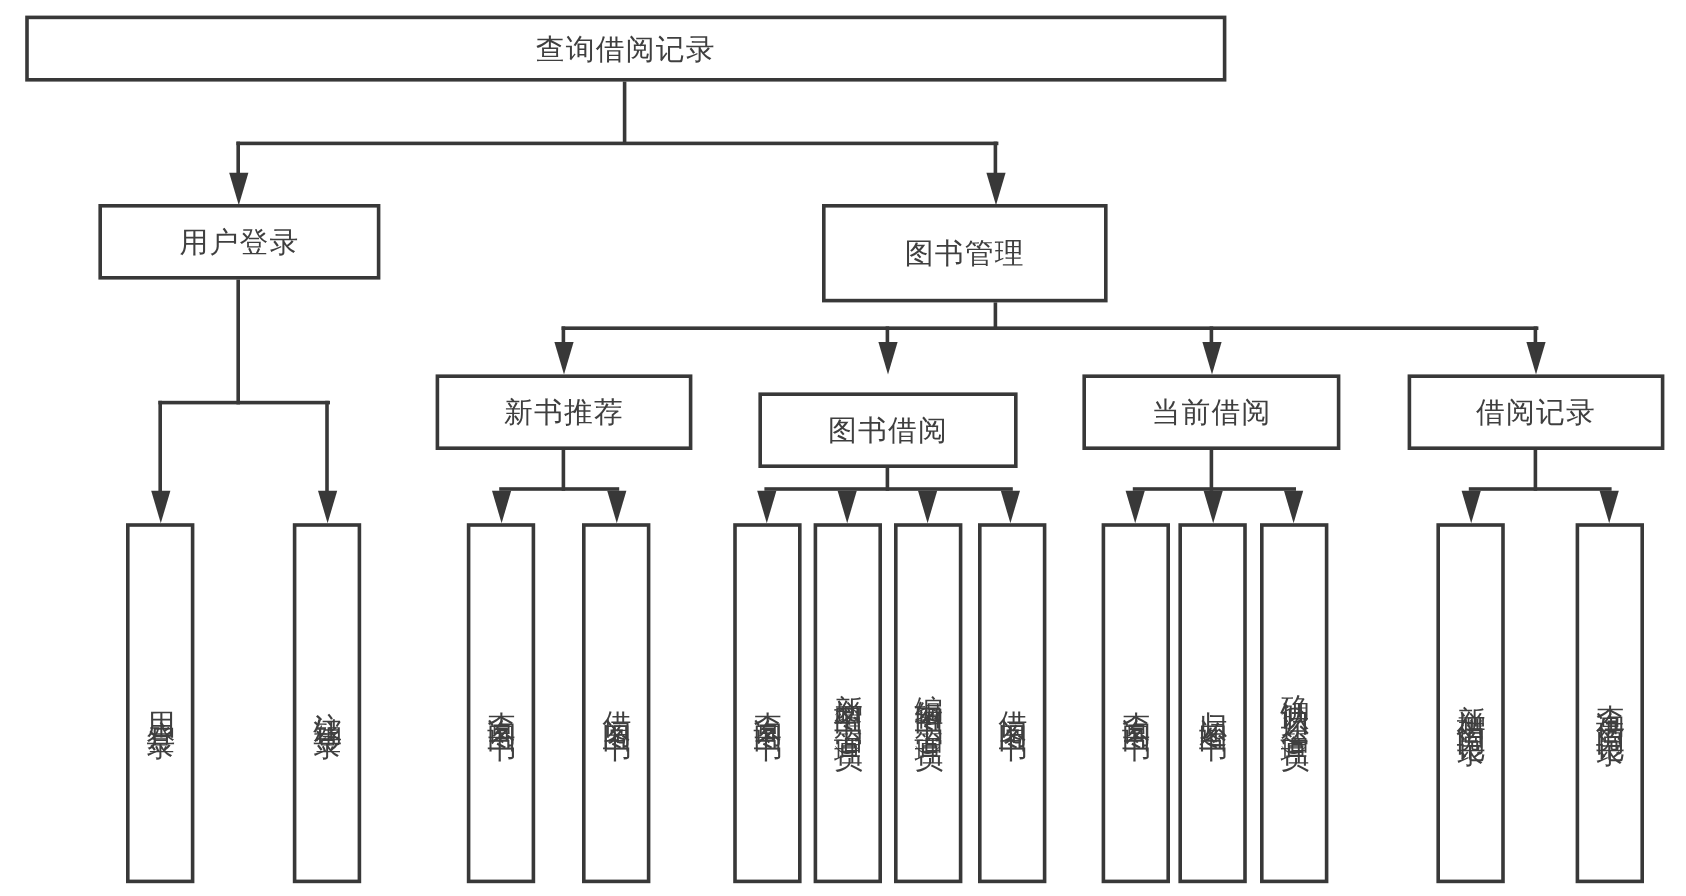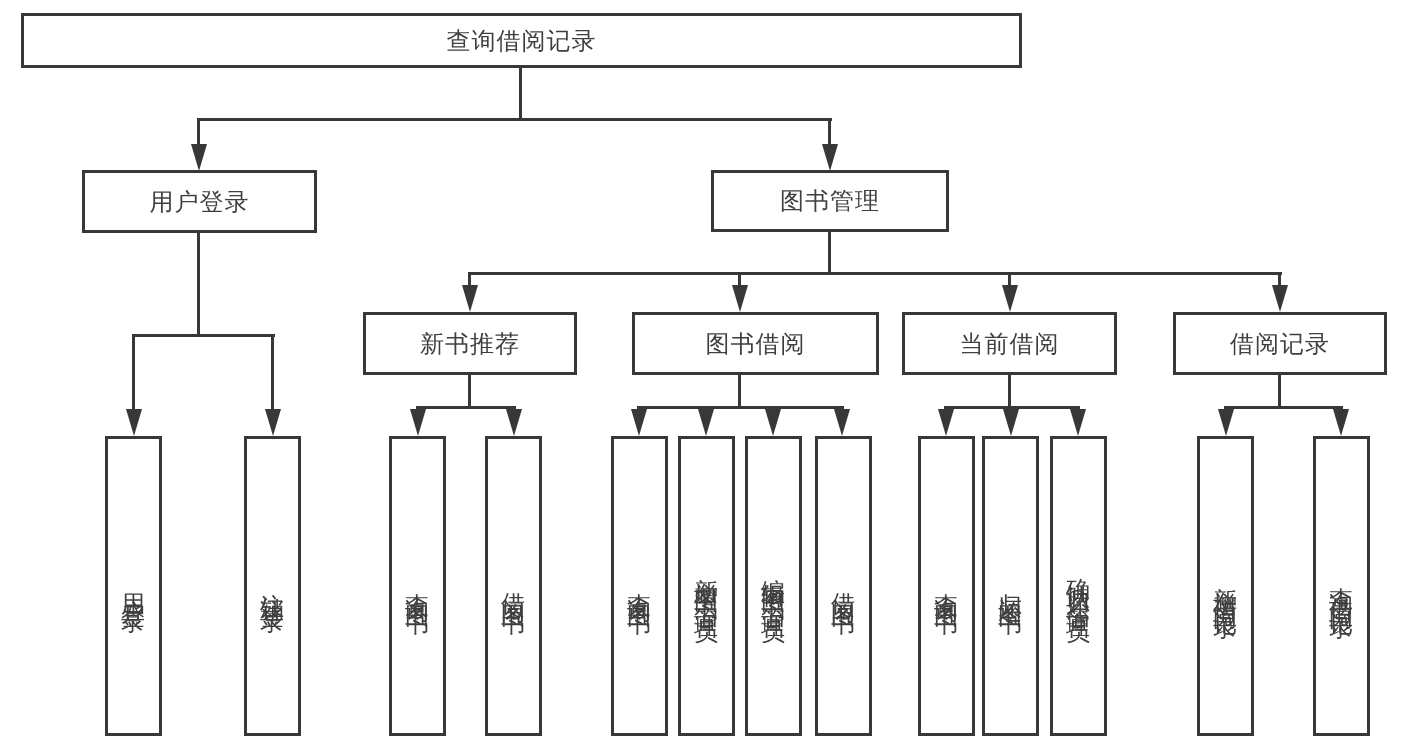--- a/index.html
+++ b/index.html
@@ -91,24 +91,24 @@
   <div class="arw" style="left:1070px;top:409px"></div>
 
   <div class="vl" style="left:1278px;top:373px;width:3px;height:36px"></div>
   <div class="hl" style="left:1224px;top:406px;width:119px;height:3px"></div>
   <div class="arw" style="left:1218px;top:409px"></div>
   <div class="arw" style="left:1333px;top:409px"></div>
 
   <div class="box" style="left:21px;top:13px;width:1001px;height:55px">查询借阅记录</div>
 
   <div class="box" style="left:82px;top:170px;width:235px;height:63px">用户登录</div>
-  <div class="box" style="left:711px;top:170px;width:238px;height:62px">图书管理</div>
+  <div class="box" style="left:685px;top:170px;width:238px;height:82px">图书管理</div>
 
   <div class="box" style="left:363px;top:312px;width:214px;height:63px">新书推荐</div>
-  <div class="box" style="left:632px;top:312px;width:247px;height:63px">图书借阅</div>
+  <div class="box" style="left:632px;top:327px;width:216px;height:63px">图书借阅</div>
   <div class="box" style="left:1173px;top:312px;width:214px;height:63px">借阅记录</div>
   <div class="box" style="left:902px;top:312px;width:215px;height:63px">当前借阅</div>
 
   <div class="box leaf" style="left:105px;top:436px;width:57px;height:300px">用户登录</div>
   <div class="box leaf" style="left:244px;top:436px;width:57px;height:300px">注销登录</div>
 
   <div class="box leaf" style="left:389px;top:436px;width:57px;height:300px">查询图书</div>
   <div class="box leaf" style="left:485px;top:436px;width:57px;height:300px">借阅图书</div>
 
   <div class="box leaf" style="left:611px;top:436px;width:57px;height:300px">查询图书</div>

